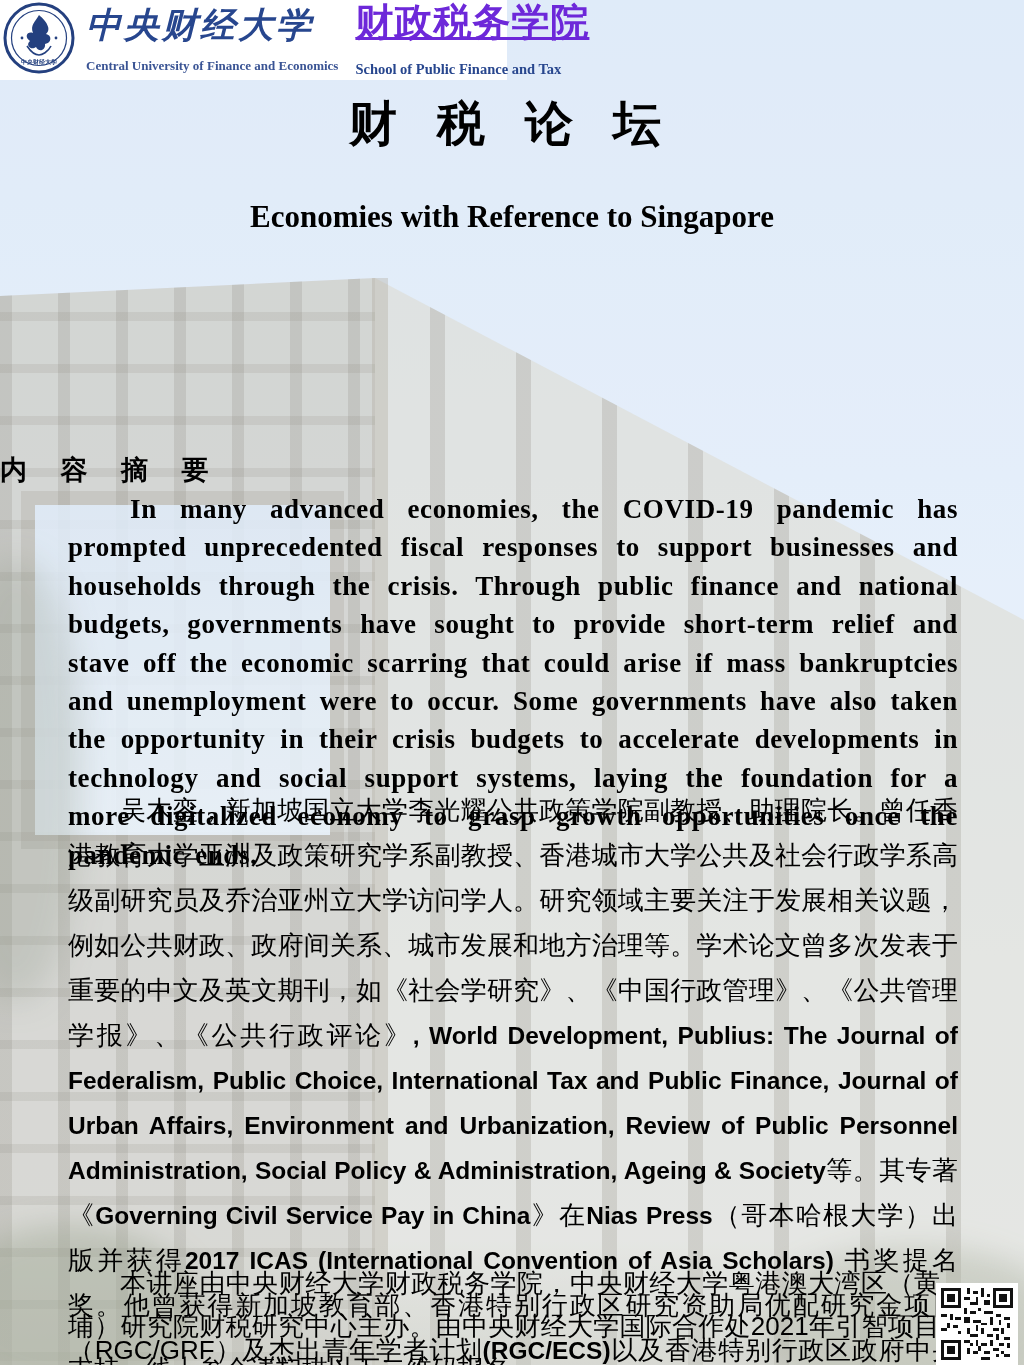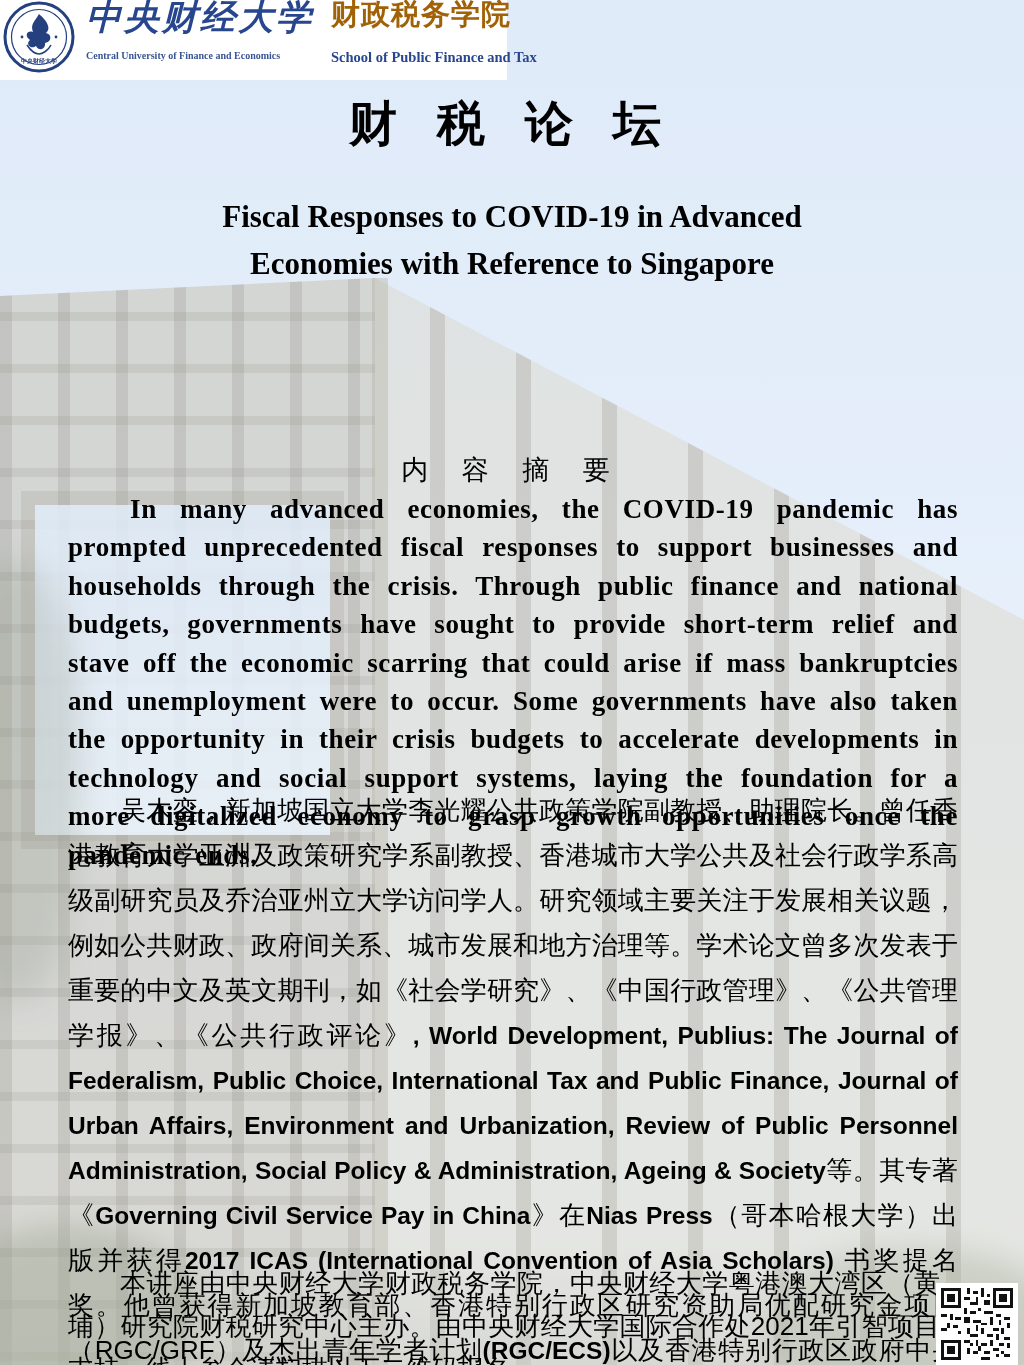--- a/index.html
+++ b/index.html
@@ -29,44 +29,44 @@
   .ground{position:absolute;left:0;bottom:0;width:100%;height:125px;
       background:linear-gradient(180deg,rgba(182,182,172,.0),rgba(178,180,168,.5));}
   .bush{position:absolute;border-radius:50%;filter:blur(14px);}
   .bush.l{left:-60px;bottom:-30px;width:260px;height:170px;background:rgba(104,118,88,.40);}
   .bush.r{right:-40px;bottom:-40px;width:300px;height:160px;background:rgba(120,130,100,.30);}
   .tree-l{position:absolute;left:-50px;top:560px;width:130px;height:440px;border-radius:45%;
       filter:blur(16px);background:rgba(98,108,86,.28);}
   .wash{position:absolute;inset:0;background:rgba(255,255,255,.30);}
   
   .header{position:absolute;left:0;top:0;width:507px;height:80px;background:#ffffff;
-      z-index:3;display:flex;align-items:flex-start;}
+      z-index:3;display:flex;align-items:center;}
   .seal{flex:0 0 auto;margin-left:2px;}
   .uni-block{margin-left:10px;line-height:1;}
   .uni-cn{font-family:"Liberation Serif",serif;font-style:italic;font-weight:bold;
       font-size:35px;color:#27468e;letter-spacing:3px;white-space:nowrap;}
-  .uni-en{font-family:"Liberation Serif",serif;font-weight:bold;font-size:10px;
+  .uni-en{font-family:"Liberation Serif",serif;font-weight:bold;font-size:13px;
       color:#3a5494;margin-top:16px;white-space:nowrap;}
   .hdr-divider{width:2px;height:52px;background:#27468e;margin:0 9px 0 8px;}
   .school-block{line-height:1;}
-  .school-cn{font-weight:bold;font-size:29px;color:#a16207;letter-spacing:1px;white-space:nowrap;}
+  .school-cn{font-weight:bold;font-size:38px;color:#6d28d9;letter-spacing:1px;white-space:nowrap;text-decoration:underline;}
   .school-en{font-family:"Liberation Serif",serif;font-weight:bold;font-size:14.5px;
       color:#27468e;margin-top:21px;white-space:nowrap;}
   
   .content{position:absolute;inset:0;z-index:2;border-radius:13px;}
   .forum-title{position:absolute;top:92px;left:0;width:100%;text-align:center;
       font-family:"Liberation Serif",serif;font-weight:bold;font-size:48px;
       letter-spacing:14px;}
   .issue{position:absolute;top:155px;left:0;width:100%;text-align:center;
       font-family:"Liberation Serif",serif;font-weight:bold;font-size:34px;}
   .en-title{position:absolute;top:193px;left:0;width:100%;text-align:center;
       font-family:"Liberation Serif",serif;font-weight:bold;font-size:31px;line-height:47px;}
   .details{position:absolute;left:68px;top:304px;font-size:27px;line-height:44px;}
-  .abs-heading{position:absolute;top:452px;left:0;width:100%;text-align:center;
-      font-weight:normal;font-size:27px;letter-spacing:13px;}
+  .abs-heading{position:absolute;top:452px;left:0;width:100%;text-align:left;
+      font-weight:bold;font-size:27px;letter-spacing:13px;}
   .abs-body{position:absolute;left:68px;right:66px;top:490px;
       font-family:"Liberation Serif",serif;font-weight:bold;font-size:27px;
       line-height:38.4px;text-align:justify;text-indent:2.3em;
       letter-spacing:.6px;word-spacing:2.5px;}
   .bio{position:absolute;left:68px;right:66px;top:788px;font-size:26px;
       line-height:45px;text-align:justify;text-indent:2em;}
   .lat{font-family:Liberation Sans, sans-serif;font-weight:bold;font-size:24.5px;}
   .footer-par{position:absolute;left:68px;right:84px;top:1262px;font-size:26px;
       line-height:43px;text-align:justify;text-indent:2em;}
   .qr-box{position:absolute;left:936px;top:1283px;width:82px;height:82px;background:#fff;
@@ -105,21 +105,20 @@
   <span class="hdr-divider"></span>
   <span class="school-block">
     <div class="school-cn">财政税务学院</div>
     <div class="school-en">School of Public Finance and Tax</div>
   </span>
 </div>
 
 <div class="content">
   <div class="forum-title">财 税 论 坛</div>
   <div class="en-title">
-    <div>Fiscal Responses to COVID-19 in Advanced</div>
     <div>Economies with Reference to Singapore</div>
   </div>
 
 
   <div class="abs-heading">内 容 摘 要</div>
   <div class="abs-body">In many advanced economies, the COVID-19 pandemic has prompted unprecedented fiscal responses to support businesses and households through the crisis. Through public finance and national budgets, governments have sought to provide short-term relief and stave off the economic scarring that could arise if mass bankruptcies and unemployment were to occur. Some governments have also taken the opportunity in their crisis budgets to accelerate developments in technology and social support systems, laying the foundation for a more digitalized economy to grasp growth opportunities once the pandemic ends.</div>
 
   <div class="bio"><span>吴木銮，新加坡国立大学李光耀公共政策学院副教授、助理院长。曾任香港教育大学亚洲及政策研究学系副教授、香港城市大学公共及社会行政学系高级副研究员及乔治亚州立大学访问学人。研究领域主要关注于发展相关议题，例如公共财政、政府间关系、城市发展和地方治理等。学术论文曾多次发表于重要的中文及英文期刊，如《社会学研究》、《中国行政管理》、《公共管理学报》、《公共行政评论》</span><span class="lat">, World Development, Publius: The Journal of Federalism, Public Choice, International Tax and Public Finance, Journal of Urban Affairs, Environment and Urbanization, Review of Public Personnel Administration, Social Policy &amp; Administration, Ageing &amp; Society</span><span>等。其专著《</span><span class="lat">Governing Civil Service Pay in China</span><span>》在</span><span class="lat">Nias Press</span><span>（哥本哈根大学）出版并获得</span><span class="lat">2017 ICAS (International Convention of Asia Scholars)</span><span> 书奖提名奖。他曾获得新加坡教育部、香港特别行政区研究资助局优配研究金项目（RGC/GRF）及杰出青年学者计划</span><span class="lat">(RGC/ECS)</span><span>以及香港特别行政区政府中央政策组的公共政策研究资助计划。</span></div>
 
   <div class="footer-par">本讲座由中央财经大学财政税务学院，中央财经大学粤港澳大湾区（黄埔）研究院财税研究中心主办。由中央财经大学国际合作处2021年引智项目支持。线上参会请扫描以下二维码报名。</div>

